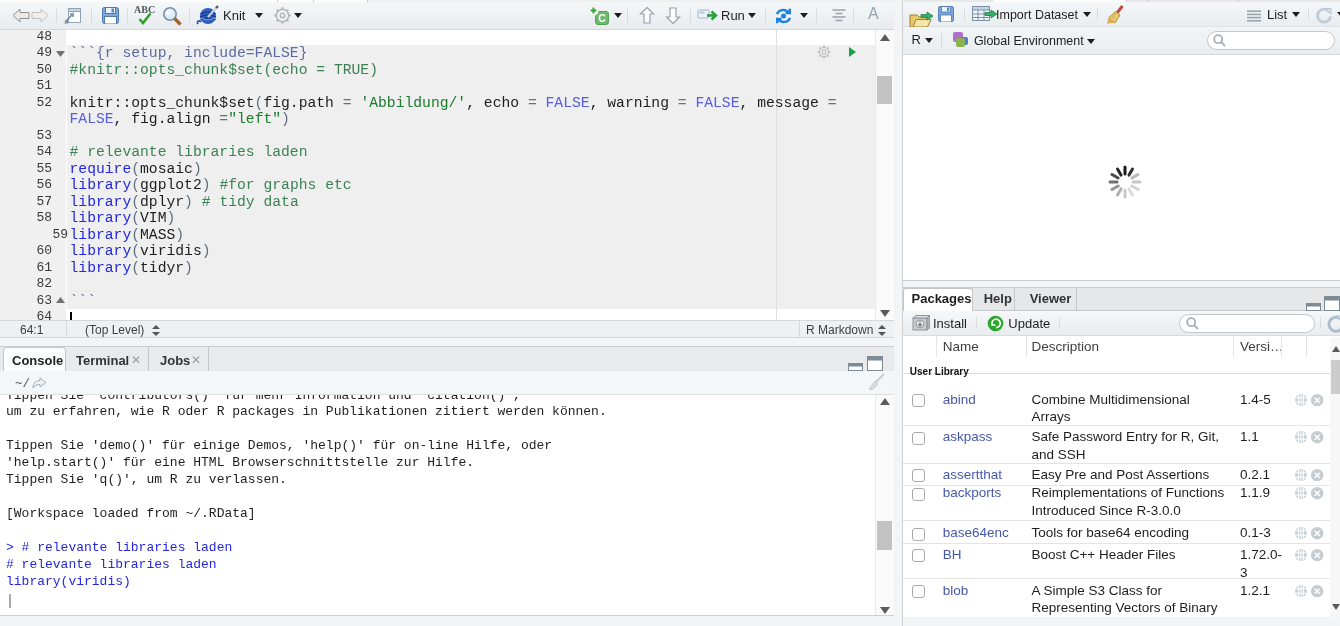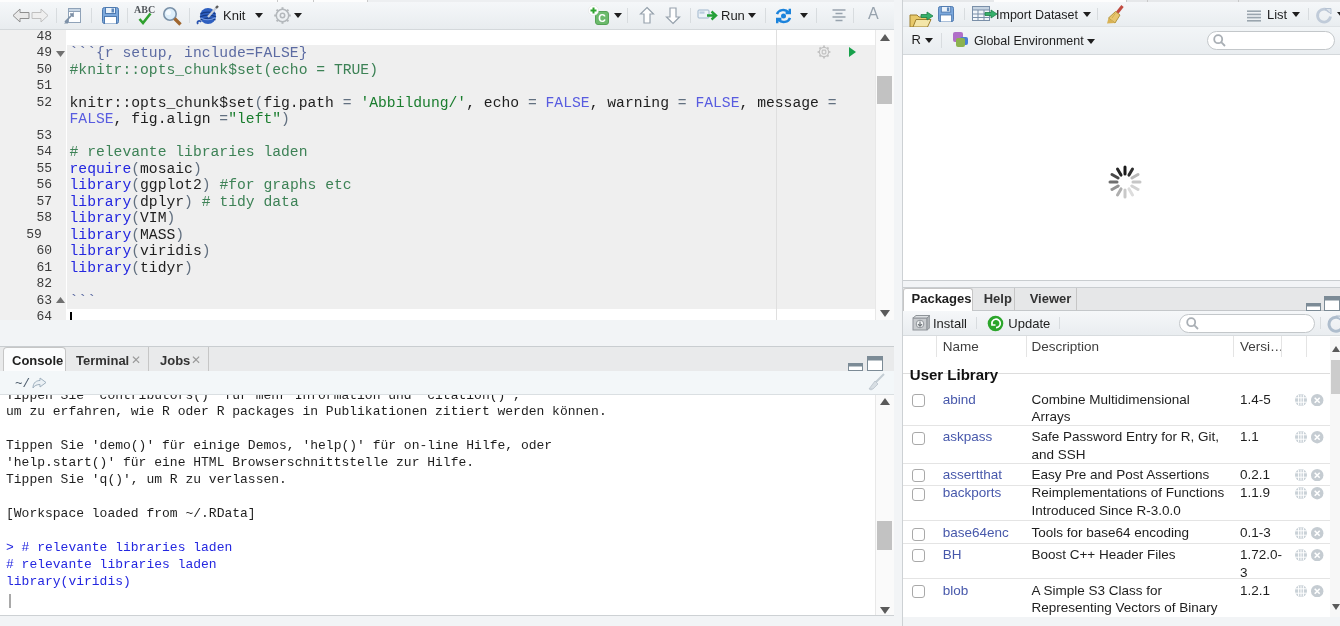--- a/index.html
+++ b/index.html
@@ -158,21 +158,21 @@
       <div class="mono abs" style="left:0;top:15.2px;width:52px;text-align:right;">49</div>
       <div class="mono abs" style="left:0;top:31.7px;width:52px;text-align:right;">50</div>
       <div class="mono abs" style="left:0;top:48.2px;width:52px;text-align:right;">51</div>
       <div class="mono abs" style="left:0;top:64.7px;width:52px;text-align:right;">52</div>
       <div class="mono abs" style="left:0;top:97.7px;width:52px;text-align:right;">53</div>
       <div class="mono abs" style="left:0;top:114.2px;width:52px;text-align:right;">54</div>
       <div class="mono abs" style="left:0;top:130.7px;width:52px;text-align:right;">55</div>
       <div class="mono abs" style="left:0;top:147.2px;width:52px;text-align:right;">56</div>
       <div class="mono abs" style="left:0;top:163.7px;width:52px;text-align:right;">57</div>
       <div class="mono abs" style="left:0;top:180.2px;width:52px;text-align:right;">58</div>
-      <div class="mono abs" style="left:8px;top:196.7px;width:52px;text-align:center;">59</div>
+      <div class="mono abs" style="left:16px;top:196.7px;width:52px;text-align:right;">59</div>
       <div class="mono abs" style="left:0;top:213.2px;width:52px;text-align:right;">60</div>
       <div class="mono abs" style="left:0;top:229.7px;width:52px;text-align:right;">61</div>
       <div class="mono abs" style="left:0;top:246.2px;width:52px;text-align:right;">82</div>
       <div class="mono abs" style="left:0;top:262.7px;width:52px;text-align:right;">63</div>
       <div class="mono abs" style="left:0;top:279.2px;width:52px;text-align:right;">64</div>
     </div>
     <div id="code" style="color:#1E1E1E;font-size:14.7px;">
       <div class="mono abs" style="left:69.5px;top:15.2px;"><span class="fen">```{r setup, include=FALSE}</span></div>
       <div class="mono abs" style="left:69.5px;top:31.7px;"><span class="cm">#knitr::opts_chunk$set(echo = TRUE)</span></div>
       <div class="mono abs" style="left:69.5px;top:64.7px;">knitr::opts_chunk$set<span class="op">(</span>fig.path <span class="op">=</span> <span class="str">'Abbildung/'</span>, echo <span class="op">=</span> <span class="con">FALSE</span>, warning <span class="op">=</span> <span class="con">FALSE</span>, message <span class="op">=</span></div>
@@ -221,20 +221,35 @@
       <svg class="abs" style="left:4px;top:4px;" width="10" height="7">
           <path d="M0 7 L10 7 L5 0 Z" fill="#5A5A5A"></path>
         </svg>
       <div class="abs" style="left:1px;top:46px;width:15px;height:28px;background:#C2C2C2;"></div>
       <svg class="abs" style="left:4px;top:280px;" width="10" height="7">
           <path d="M0 0 L10 0 L5 7 Z" fill="#5A5A5A"></path>
         </svg>
     </div>
   </div>
 
+  <div class="abs" id="statusbar" style="left:0;top:320px;width:894px;height:15.5px;background:#EEF1F3;border-top:1px solid #D4D8DB;border-bottom:1px solid #D4D8DB;font-size:12px;color:#3E3E3E;">
+    <div class="abs" style="left:20px;top:2px;">64:1</div>
+    <div class="abs" style="left:66px;top:0;width:1px;height:15.5px;background:#D4D8DB;"></div>
+    <div class="abs" style="left:85px;top:2px;">(Top Level)</div>
+    <svg class="abs" style="left:152px;top:3.5px;" width="8" height="11">
+        <path d="M0 4 L8 4 L4 0 Z" fill="#555"></path>
+        <path d="M0 7 L8 7 L4 11 Z" fill="#555"></path>
+      </svg>
+    <div class="abs" style="left:799px;top:0;width:1px;height:15.5px;background:#D4D8DB;"></div>
+    <div class="abs" style="left:806px;top:2px;">R Markdown</div>
+    <svg class="abs" style="left:878px;top:3.5px;" width="8" height="11">
+        <path d="M0 4 L8 4 L4 0 Z" fill="#555"></path>
+        <path d="M0 7 L8 7 L4 11 Z" fill="#555"></path>
+      </svg>
+  </div>
 
   <div class="abs" id="console" style="left:0;top:346px;width:894px;height:271px;">
 
     <div class="abs" style="left:0;top:0;width:894px;height:25.2px;background:#E9EAEB;border-top:1px solid #C9CDD0;box-sizing:border-box;">
       <div class="abs" style="left:2.9px;top:0.2px;width:62.8px;height:25px;background:#FBFCFD;border:1px solid #C6C6C6;border-bottom:none;border-radius:4px 4px 0 0;box-sizing:border-box;"></div>
       <div class="abs" style="left:12px;top:6px;font-size:13px;font-weight:bold;color:#1f1f1f;">Console</div>
       <div class="abs" style="left:66.5px;top:0;width:82px;height:25px;border-right:1px solid #C6C6C6;box-sizing:border-box;"></div>
       <div class="abs" style="left:76px;top:6px;font-size:13px;font-weight:bold;color:#333;">Terminal</div>
       <div class="abs" style="left:131px;top:6px;font-size:12px;color:#9a9a9a;">✕</div>
       <div class="abs" style="left:148.5px;top:0;width:60px;height:25px;border-right:1px solid #C6C6C6;box-sizing:border-box;"></div>
@@ -445,21 +460,21 @@
       <div class="abs hdr" style="left:336.9px;top:3px;">Versi…</div>
       <div class="abs" style="left:33px;top:0;width:1px;height:21px;background:#E4E4E4;"></div>
       <div class="abs" style="left:123px;top:0;width:1px;height:21px;background:#E4E4E4;"></div>
       <div class="abs" style="left:330px;top:0;width:1px;height:21px;background:#E4E4E4;"></div>
       <div class="abs" style="left:378px;top:0;width:1px;height:21px;background:#E4E4E4;"></div>
       <div class="abs" style="left:403px;top:0;width:1px;height:21px;background:#E4E4E4;"></div>
     </div>
   </div>
 
   <div class="abs" id="pkgtable" style="left:0;top:0;width:438px;height:617px;overflow:hidden;">
-    <div class="abs" style="left:6.8px;top:365.5px;font-size:15px;font-weight:bold;color:#111;">User Library</div>
+    <div class="abs" style="left:6.8px;top:365.5px;font-size:10px;font-weight:bold;color:#111;">User Library</div>
     <div class="abs cb" style="left:8.5px;top:394.0px;"></div>
     <div class="abs pkn" style="left:39.7px;top:391.5px;">abind</div>
     <div class="abs pkt" style="left:128.4px;top:391.5px;">Combine Multidimensional</div>
     <div class="abs pkt" style="left:128.4px;top:409.1px;">Arrays</div>
     <div class="abs pkt" style="left:336.9px;top:391.5px;">1.4-5</div>
     <svg class="abs" style="left:391.5px;top:393.5px;" width="12" height="12" viewBox="0 0 12 12">
         <circle cx="6" cy="6" r="6" fill="#C9D1D7"></circle>
         <g stroke="#FFFFFF" stroke-width="1">
           <line x1="3.6" y1="1" x2="3.6" y2="11"></line>
           <line x1="6" y1="0.3" x2="6" y2="11.7"></line>

